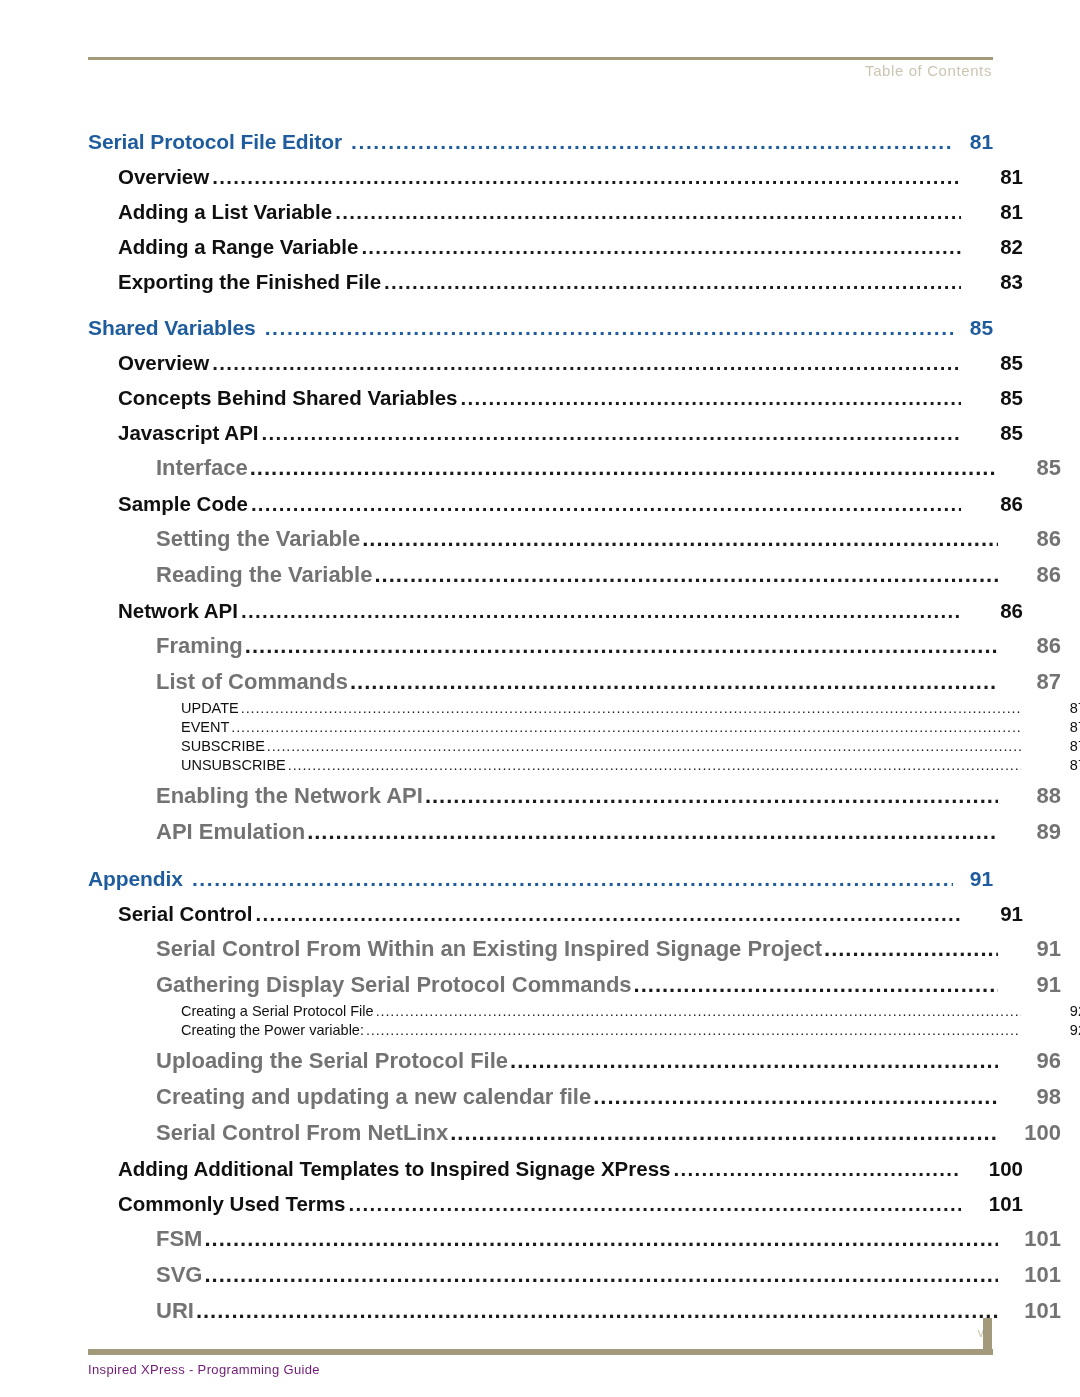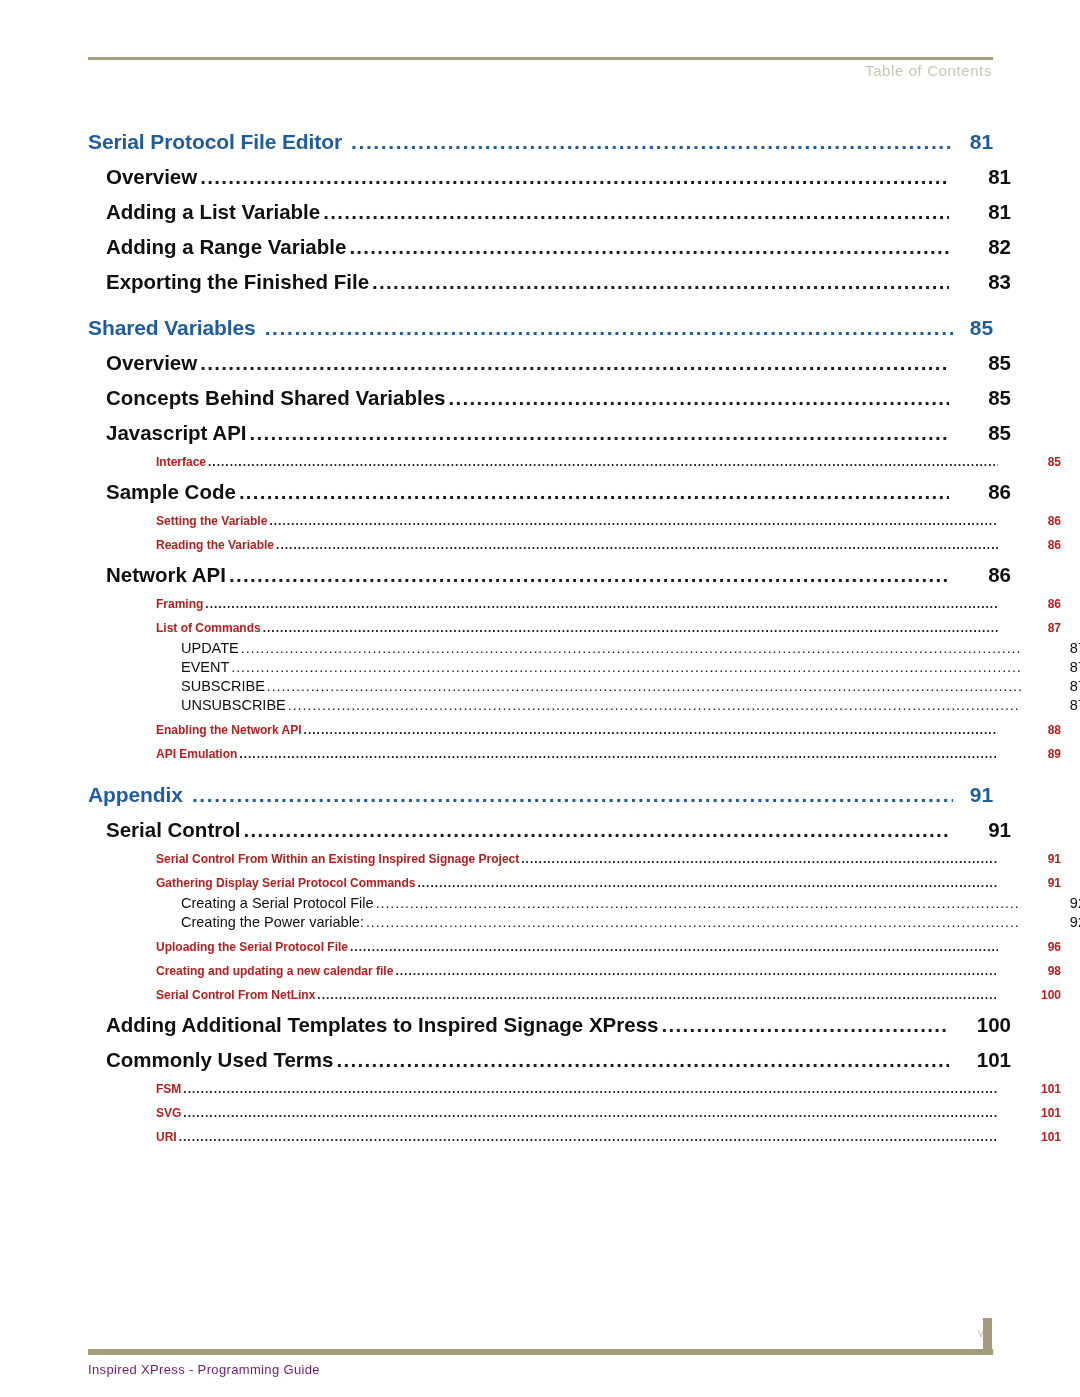--- a/index.html
+++ b/index.html
@@ -81,36 +81,36 @@
     font-weight: bold;
     letter-spacing: -0.1px;
   }
   .lvl0 .title { padding-right: 9px; }
   .lvl0 .leader { color: #1f5c9e; }
   .lvl0 .leader::before { letter-spacing: 1.6px; }
   .lvl0 .pageno { width: 40px; padding-left: 0px; }
 
   
   .lvl1 {
-    margin-left: 18px;
+    margin-left: 30px;
     margin-top: 11px;
     color: #101010;
     font-size: 20.5px;
     font-weight: bold;
   }
   .lvl1 .title { padding-right: 3px; }
   .lvl1 .leader::before { letter-spacing: 1.3px; }
   .lvl1 .pageno { width: 62px; }
 
   
   .lvl2 {
     margin-left: 68px;
     margin-top: 10px;
-    color: #b91c1c;
-    font-size: 12px;
+    color: #737373;
+    font-size: 22px;
     font-weight: bold;
   }
   .lvl2 .title { padding-right: 2px; }
   .lvl2 .leader::before { letter-spacing: 1.0px; }
   .lvl2 .pageno { width: 63px; }
 
   
   .lvl3 {
     margin-left: 93px;
     margin-top: 3px;

